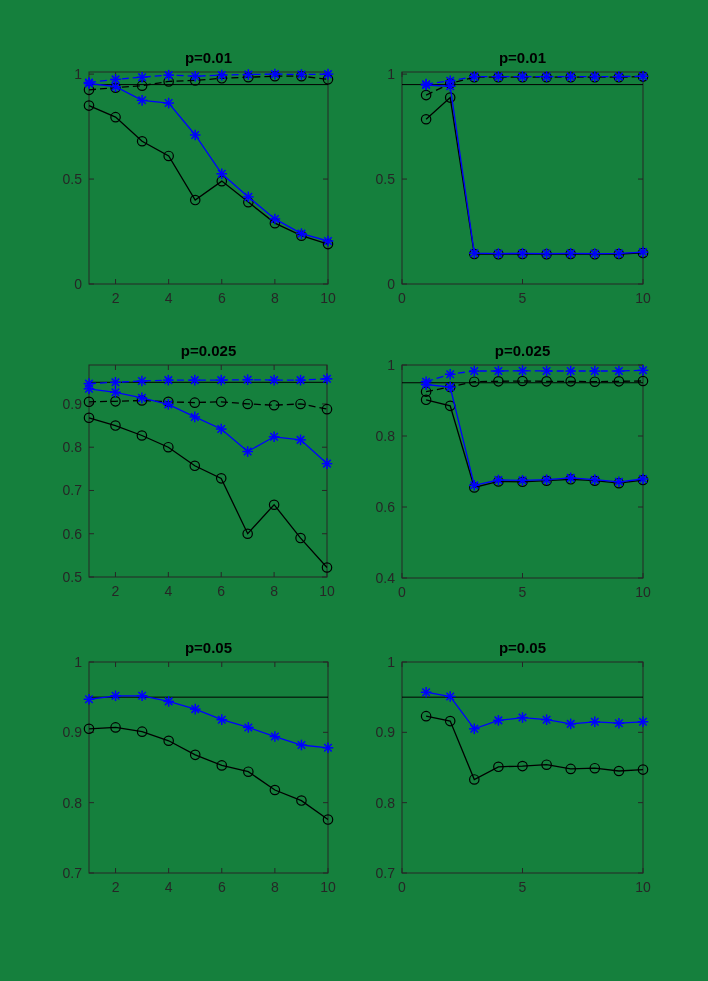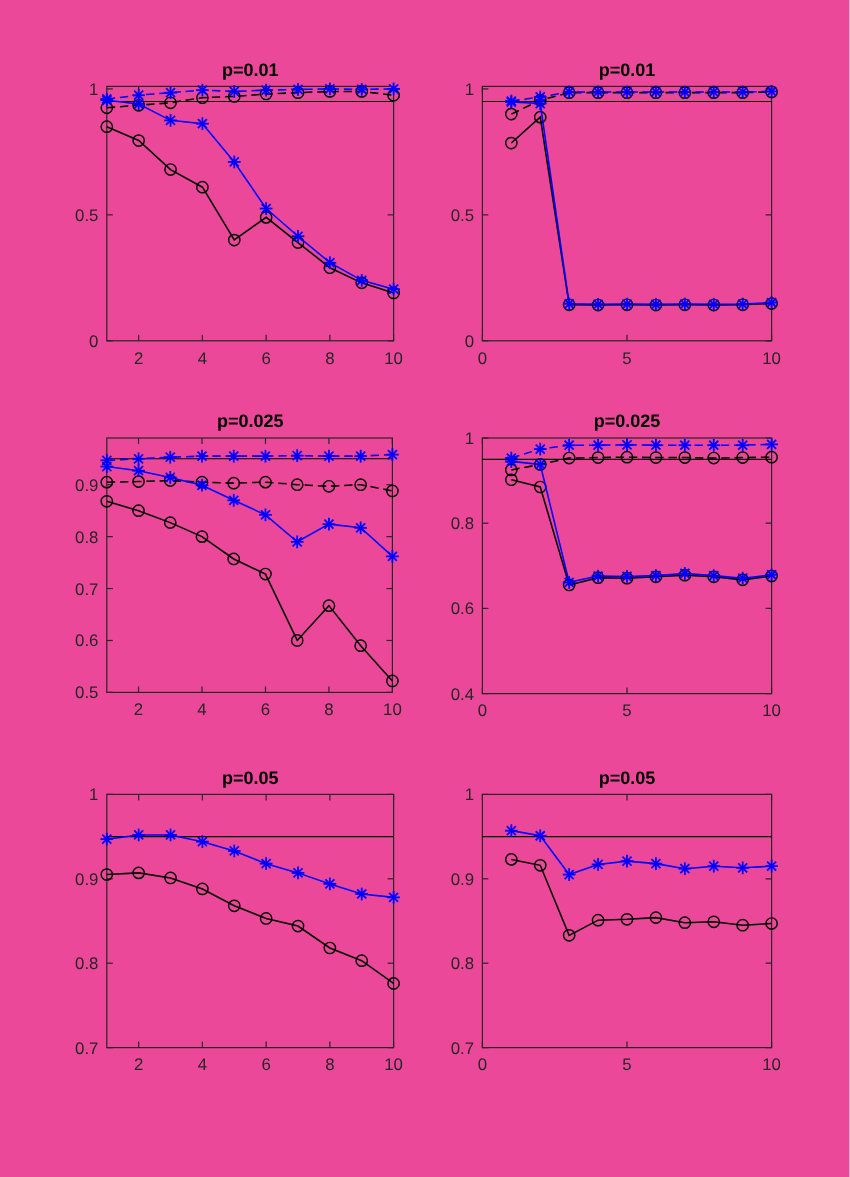--- a/index.html
+++ b/index.html
@@ -1,16 +1,16 @@
 <!DOCTYPE html>
 <html><head>
 <meta charset="utf-8">
 <style>
   html,body{margin:0;padding:0;background:#ffffff;}
-  #figure{position:relative;width:708px;height:981px;background:#ec4899;overflow:hidden;
+  #figure{position:relative;width:708px;height:981px;background:#15803d;overflow:hidden;
           font-family:"Liberation Sans", sans-serif;}
   #figure-canvas{position:absolute;left:0;top:0;}
   .plot-title{font:bold 15px "Liberation Sans", sans-serif;fill:#000000;text-anchor:middle;}
   .tick-label{font:14px "Liberation Sans", sans-serif;fill:#262626;}
   .axis-box{fill:none;stroke:#262626;stroke-width:1;}
   .tick{stroke:#262626;stroke-width:1;}
   .ref-line{stroke:#000000;stroke-width:1;}
 </style>
 </head>
 <body>

